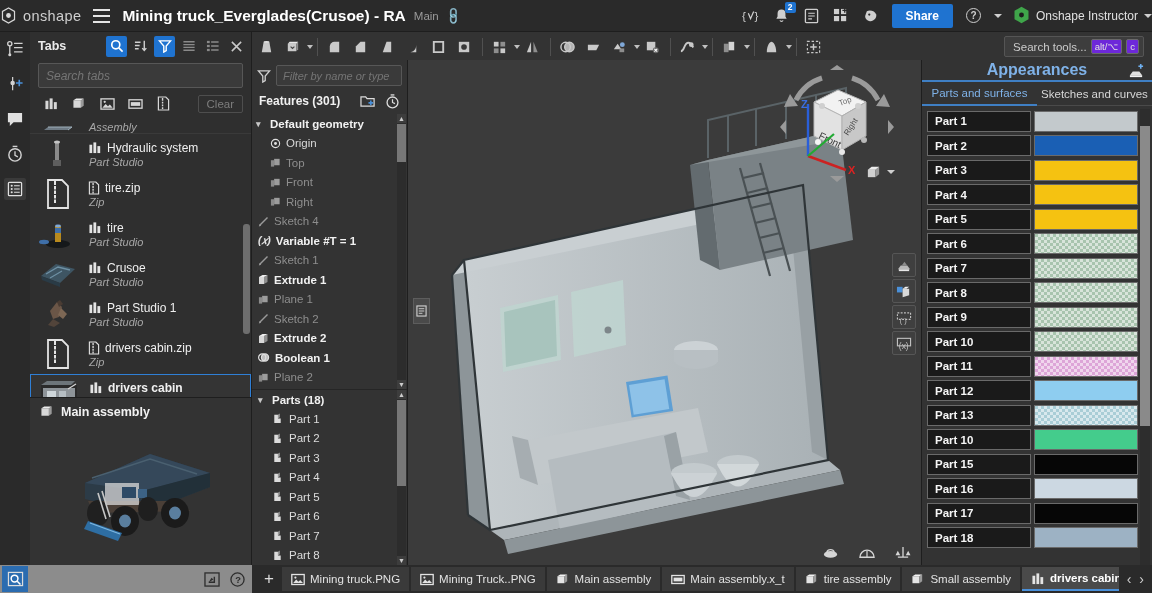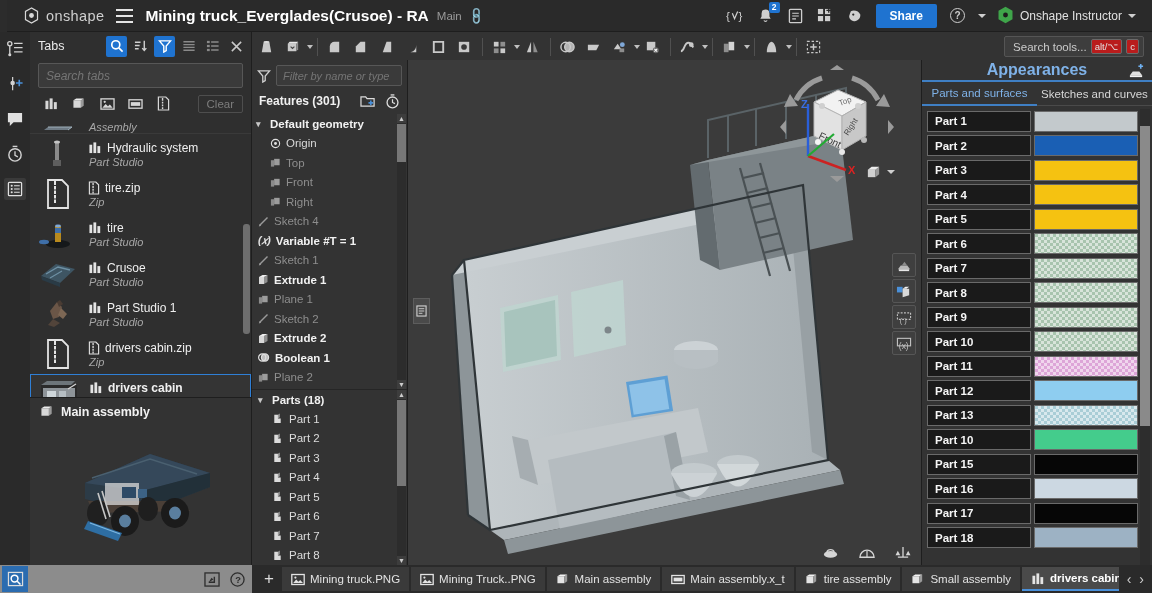--- a/index.html
+++ b/index.html
@@ -10,23 +10,22 @@
     color: #dcdcdc;
     overflow: hidden;
     position: relative;
     font-size: 12px;
     -webkit-font-smoothing: antialiased;
   }
   
   #header {
     height: 32px; background: #2a2a2a;
     display: flex; align-items: center;
-    padding: 0 16px; position: relative;
+    padding: 0 0; position: relative;
     border-bottom: 1px solid #1e1e1e;
-    margin-left: 7px;
   }
   .logo-mark { width: 17px; height: 17px; margin-right: 6px; flex: 0 0 auto; }
   .brand-text { font-size: 14.5px; color: #cfcfcf; letter-spacing: .4px; margin-right: 12px; }
   .hamburger { width: 17px; height: 14px; display: flex; flex-direction: column; justify-content: space-between; margin-right: 12px; cursor: pointer; }
   .hamburger i { display: block; height: 2px; background: #e4e4e4; }
   #doc-title { font-size: 15.5px; font-weight: bold; color: #fff; white-space: nowrap; }
   #workspace-name { font-size: 11.5px; color: #9a9a9a; margin-left: 8px; }
   .link-icon { margin-left: 7px; color: #9a9a9a; font-size: 12px; transform: rotate(-45deg); display:inline-block;}
   #header-right { margin-left: auto; display: flex; align-items: center; gap: 11px; }
   .hdr-icon { width: 19px; height: 19px; display: flex; align-items: center; justify-content: center; color: #cfcfcf; cursor: pointer; position: relative; }
@@ -55,29 +54,29 @@
   #tool-area { margin-left: 30px; display: flex; align-items: center; flex: 1; height: 100%; padding-left: 6px; }
   .tb-btn { width: 26px; height: 26px; display: flex; align-items: center; justify-content: center; cursor: pointer; color: #d6d6d6; border-radius: 2px; }
   .tb-sep { width: 1px; height: 18px; background: #505050; margin: 0 4px; }
   .tb-sketch { display: flex; align-items: center; gap: 5px; padding: 0 7px; height: 26px; cursor: pointer; color: #cfe3f7; font-size: 12px; }
   .tb-caret { width: 0; height: 0; border-left: 3.5px solid transparent; border-right: 3.5px solid transparent; border-top: 4px solid #c0c0c0; margin-left: 1px; cursor: pointer; }
   #search-tools {
     margin-left: auto; margin-right: 8px; background: #3d3d3d; border: 1px solid #555;
     height: 21px; display: flex; align-items: center; gap: 4px; padding: 0 4px 0 8px; border-radius: 2px; cursor: text;
   }
   #search-tools .st-label { font-size: 11.5px; color: #cbcbcb; }
-  .kbd { background: #b91c1c; border: 1px solid #6a6a6a; border-radius: 2px; font-size: 9.5px; padding: 1px 3px; color: #e2e2e2; line-height: 11px; }
+  .kbd { background: #6d28d9; border: 1px solid #6a6a6a; border-radius: 2px; font-size: 9.5px; padding: 1px 3px; color: #e2e2e2; line-height: 11px; }
 
   
   #tabs-panel {
     position: absolute; left: 30px; top: 32px; width: 222px; bottom: 28px;
     background: #2f2f2f; border-right: 1px solid #1e1e1e; display: flex; flex-direction: column;
   }
   #tabs-header { height: 28px; display: flex; align-items: center; padding: 0 4px 0 8px; gap: 3px; }
-  #tabs-title { font-size: 12.5px; font-weight: normal; color: #eaeaea; margin-right: auto; }
+  #tabs-title { font-size: 12.5px; font-weight: bold; color: #eaeaea; margin-right: auto; }
   .th-btn { width: 21px; height: 21px; display: flex; align-items: center; justify-content: center; border-radius: 2px; color: #d0d0d0; cursor: pointer; }
   .th-btn.active { background: #1f73d0; color: #fff; }
   .th-btn.dim { color: #8a8a8a; }
   #tabs-search {
     margin: 3px 8px 6px; height: 25px; background: #3a3a3a; border: 1px solid #575757;
     border-radius: 2px; display: flex; padding: 0 7px;
   }
   #tabs-search input {
     background: transparent; border: none; outline: none; color: #c8c8c8;
     font-style: italic; font-size: 12px; width: 100%; font-family: inherit;

